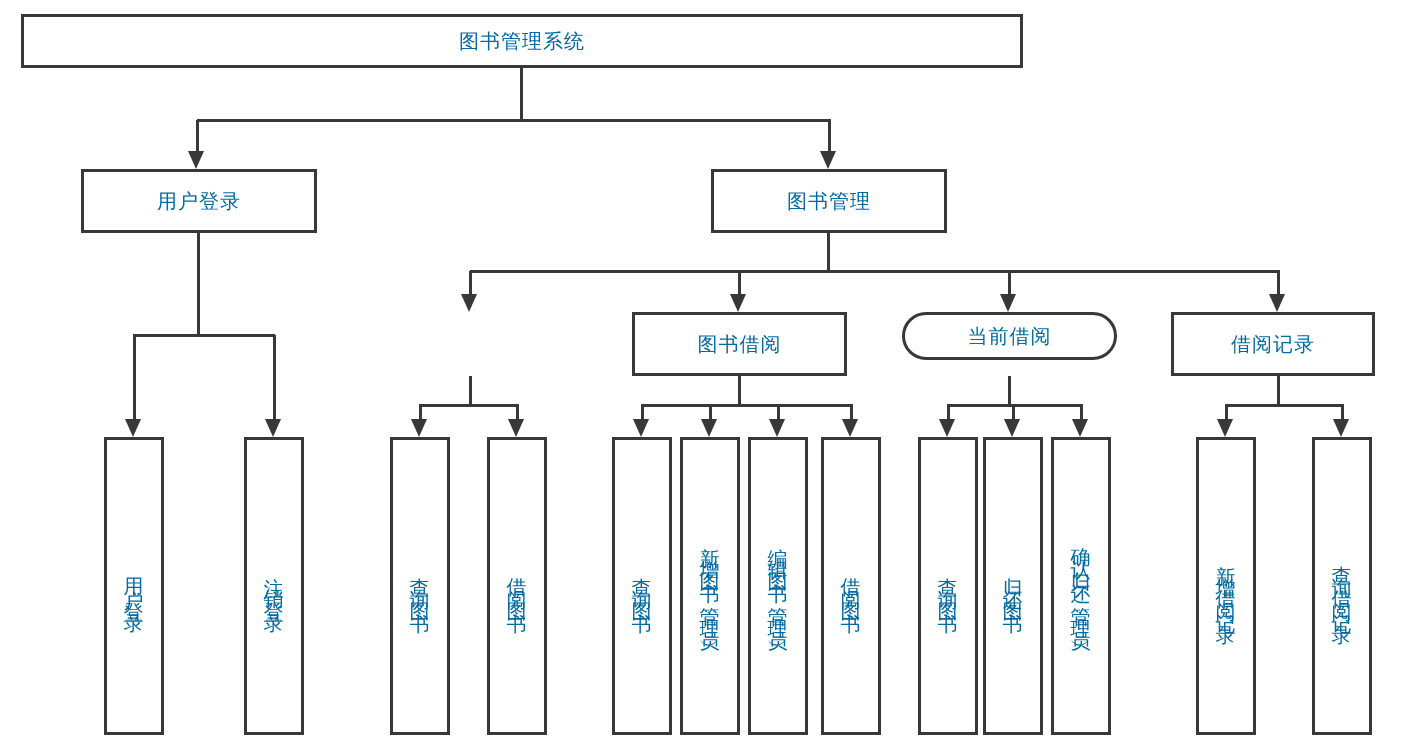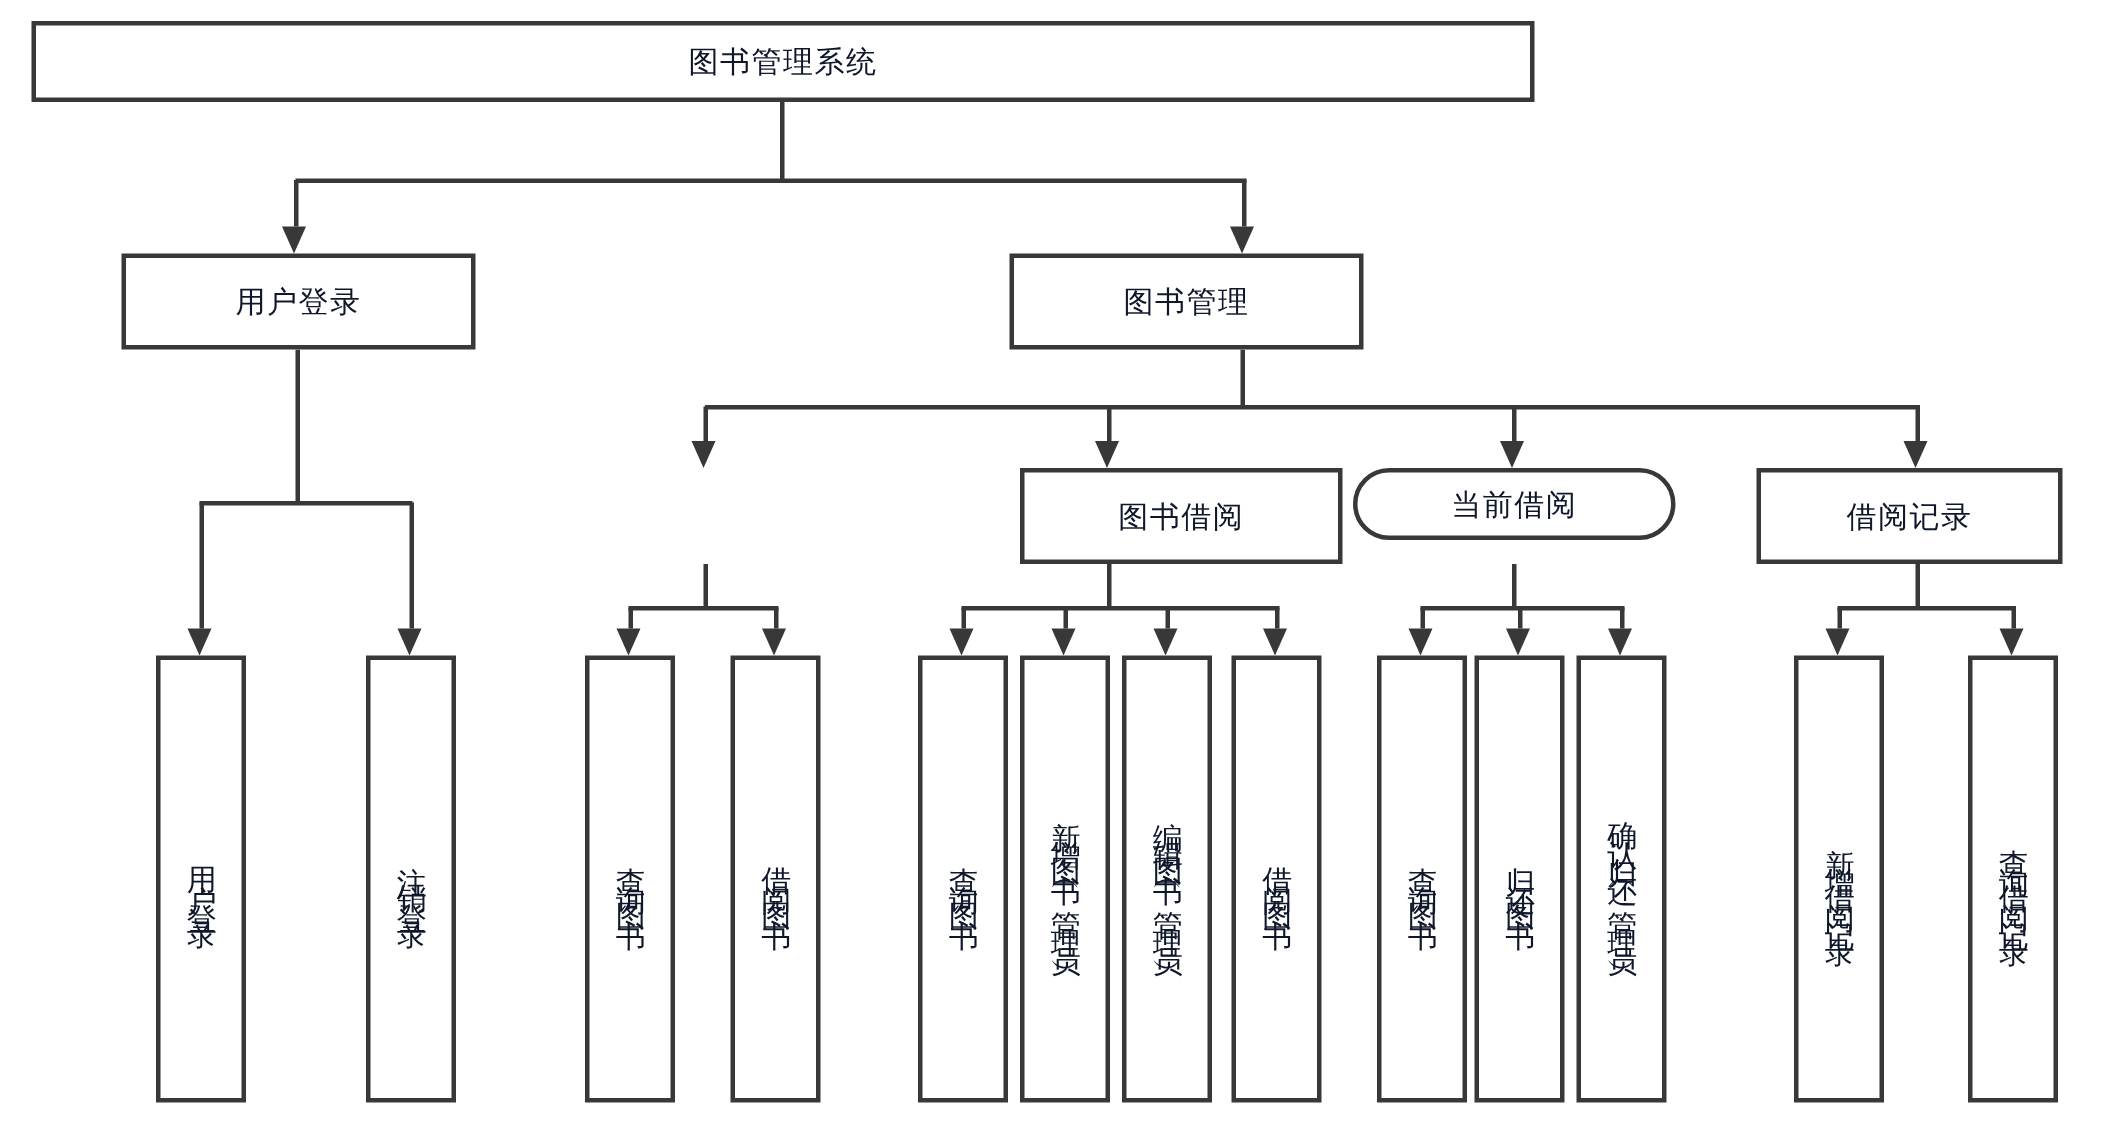--- a/index.html
+++ b/index.html
@@ -3,21 +3,21 @@
 <meta charset="utf-8">
 <style>
   html,body{margin:0;padding:0;background:#ffffff;}
   .canvas{
     position:relative;width:1405px;height:747px;background:#ffffff;
     font-family:"Liberation Sans","DejaVu Sans",sans-serif;overflow:hidden;
   }
   .box{
     position:absolute;background:#ffffff;border:3px solid #383838;
     box-sizing:border-box;display:flex;align-items:center;justify-content:center;
-    color:#0f172a;font-size:20px;letter-spacing:1px;z-index:2;
+    color:#0369a1;font-size:20px;letter-spacing:1px;z-index:2;
   }
   .leaf{width:60px;height:298px;}
   .vtext{
     writing-mode:vertical-rl;text-orientation:mixed;
     font-size:20px;letter-spacing:12px;line-height:1;white-space:nowrap;
   }
   .hline{position:absolute;height:3px;background:#383838;z-index:1;}
   .vline{position:absolute;width:3px;background:#383838;z-index:1;}
   .drop{position:absolute;width:3px;background:#383838;z-index:1;}
   .drop::after{
@@ -40,37 +40,37 @@
   </div>
 
   <div class="vline" style="left:520px;top:68px;height:53px;"></div>
   <div class="hline" style="left:197px;top:119px;width:634px;"></div>
   <div class="drop" style="left:196px;top:120px;height:31px;"></div>
   <div class="drop" style="left:828px;top:120px;height:31px;"></div>
 
   <div class="box" style="left:81px;top:169px;width:236px;height:64px;">
     <span>用户登录</span>
   </div>
-  <div class="box" style="left:673px;top:169px;width:236px;height:64px;">
+  <div class="box" style="left:711px;top:169px;width:236px;height:64px;">
     <span>图书管理</span>
   </div>
 
   <div class="vline" style="left:197px;top:233px;height:103px;"></div>
   <div class="hline" style="left:133px;top:334px;width:142px;"></div>
   <div class="drop" style="left:133px;top:335px;height:84px;"></div>
   <div class="drop" style="left:273px;top:335px;height:84px;"></div>
 
   <div class="vline" style="left:827px;top:233px;height:39px;"></div>
   <div class="hline" style="left:470px;top:270px;width:810px;"></div>
   <div class="drop" style="left:469px;top:271px;height:23px;"></div>
   <div class="drop" style="left:738px;top:271px;height:23px;"></div>
   <div class="drop" style="left:1008px;top:271px;height:23px;"></div>
   <div class="drop" style="left:1277px;top:271px;height:23px;"></div>
 
-  <div class="box" style="left:632px;top:312px;width:215px;height:64px;margin-left:48px;">
+  <div class="box" style="left:632px;top:312px;width:215px;height:64px;">
     <span>图书借阅</span>
   </div>
   <div class="box" style="left:902px;top:312px;width:215px;height:48px;border-radius:26px;">
     <span>当前借阅</span>
   </div>
   <div class="box" style="left:1171px;top:312px;width:204px;height:64px;">
     <span>借阅记录</span>
   </div>
 
   <div class="vline" style="left:469px;top:376px;height:30px;"></div>

